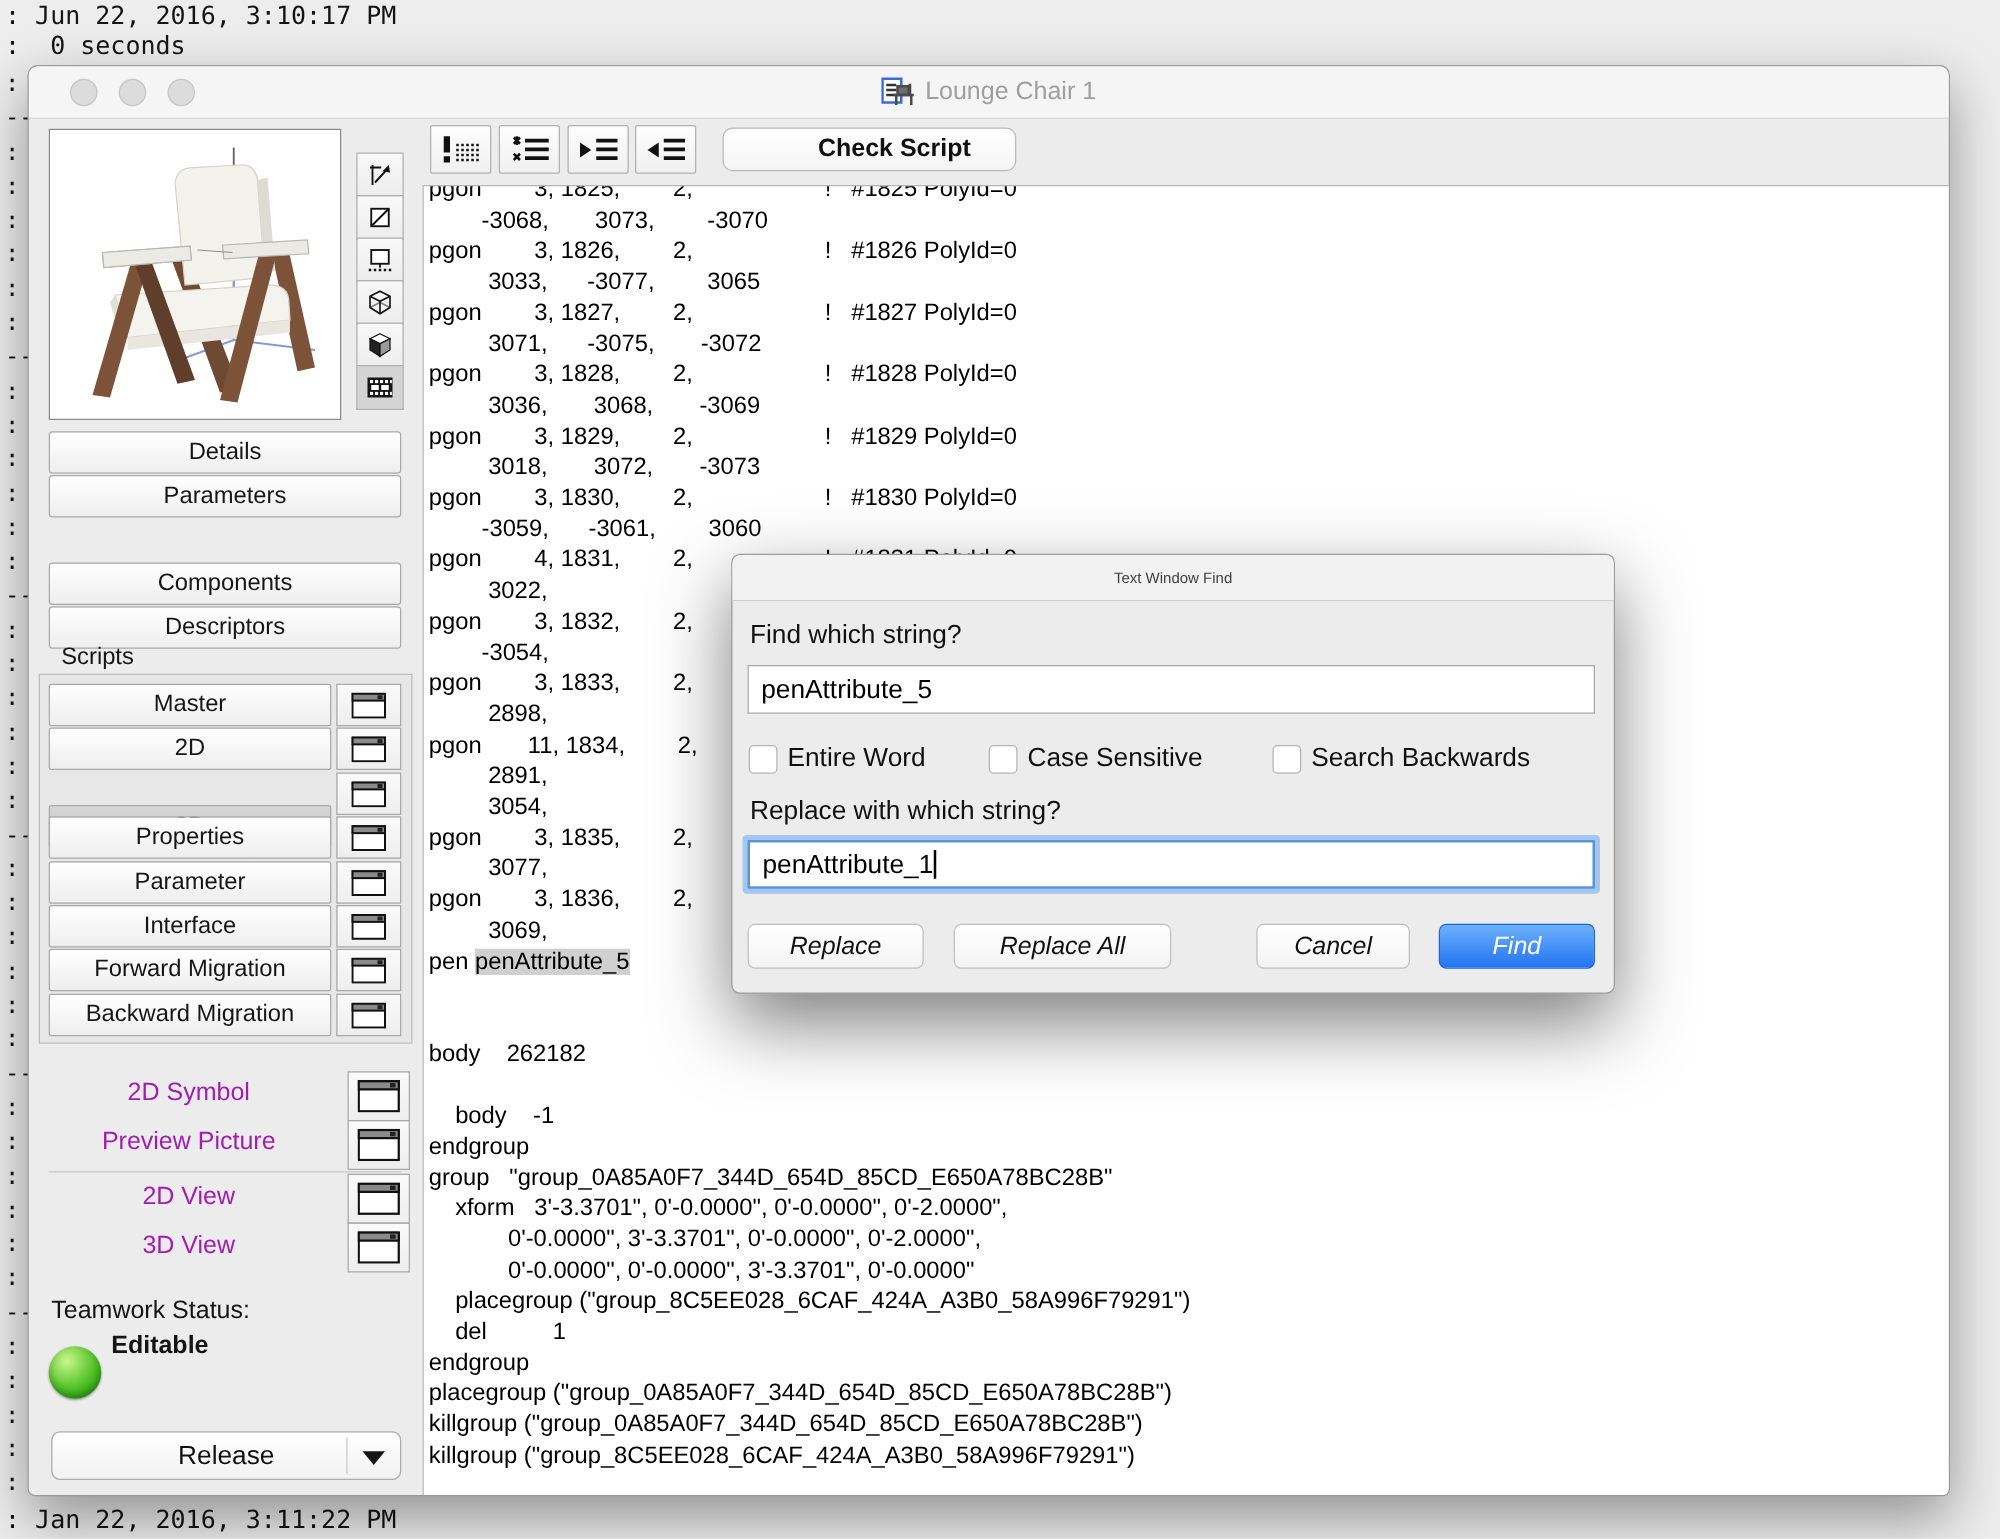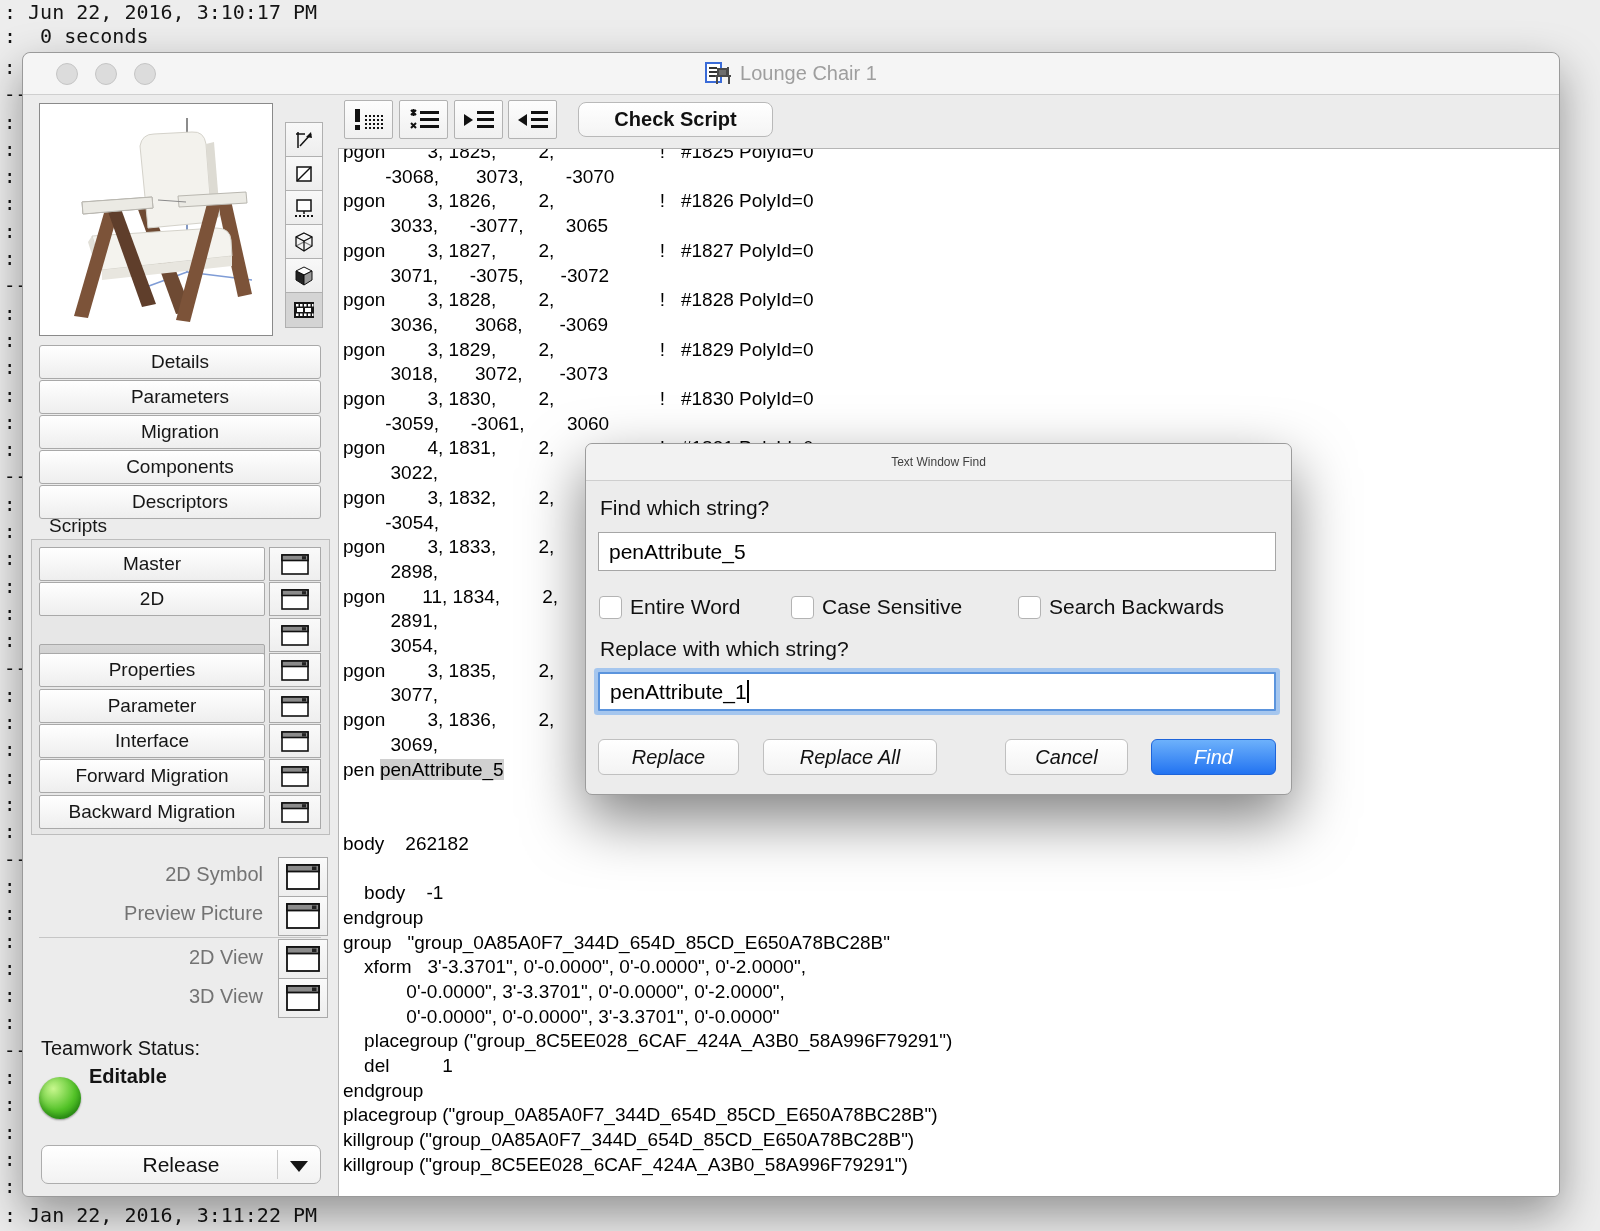--- a/index.html
+++ b/index.html
@@ -18,40 +18,40 @@
             border-bottom:1px solid #cfcfcf;border-radius:8px 8px 0 0;
             display:flex;align-items:center;justify-content:center;}
   .traffic{position:absolute;left:0;top:0;height:41px;display:flex;align-items:center;gap:17px;padding-left:33px;}
   .tl{width:20px;height:20px;border-radius:50%;background:#dcdcdc;border:1px solid #c5c5c5;}
   .win-title{display:flex;align-items:center;gap:8px;font-size:20px;color:#9e9e9e;}
   
   .tool-btn{position:absolute;top:47px;width:47px;height:37px;background:linear-gradient(#fdfdfd,#f0f0f0);
             border:1px solid #b2b2b2;border-radius:2px;display:flex;align-items:center;justify-content:center;}
   .check-script{position:absolute;left:555px;top:49px;width:193px;height:33px;border-radius:8px;
             background:linear-gradient(#ffffff,#f4f4f4);border:1px solid #b9b9b9;
-            font-size:20px;font-weight:bold;color:#111;display:flex;align-items:center;justify-content:center;}
+            font-size:20px;font-weight:bold;color:#111;display:flex;align-items:center;justify-content:center;padding-left:40px;}
   
   .preview-box{position:absolute;left:16px;top:50px;width:232px;height:231px;background:#fff;border:1px solid #8a8a8a;}
   .view-btn{position:absolute;left:262px;width:36px;height:34px;background:linear-gradient(#f8f8f8,#ededed);
             border:1px solid #b0b0b0;display:flex;align-items:center;justify-content:center;}
   .view-btn.selected{background:#d4d4d4;}
   .side-btn{position:absolute;left:16px;width:280px;height:32px;background:linear-gradient(#ffffff,#eeeeee);
             border:1px solid #a9a9a9;border-radius:3px;font-size:19px;color:#161616;
             display:flex;align-items:center;justify-content:center;}
   .scripts-label{position:absolute;left:26px;top:462px;font-size:19px;color:#161616;}
   .scripts-box{position:absolute;left:8px;top:486px;width:297px;height:294px;border:1px solid #bdbdbd;background:#e7e7e7;}
   .script-btn{position:absolute;left:16px;width:224px;height:32px;background:linear-gradient(#ffffff,#eeeeee);
             border:1px solid #a9a9a9;border-radius:2px;font-size:19px;color:#161616;
             display:flex;align-items:center;justify-content:center;}
   .script-btn.selected{background:linear-gradient(#d6d6d6,#c7c7c7);margin-top:26px;}
   .winicon-btn{position:absolute;left:246px;width:50px;height:32px;background:linear-gradient(#fafafa,#eeeeee);
             border:1px solid #a9a9a9;display:flex;align-items:center;justify-content:center;}
   .big-winicon{position:absolute;left:255px;width:48px;height:38px;background:linear-gradient(#fafafa,#eeeeee);
             border:1px solid #a9a9a9;display:flex;align-items:center;justify-content:center;}
-  .side-label{position:absolute;left:16px;width:224px;text-align:right;font-size:20px;color:#737373;}
+  .side-label{position:absolute;left:16px;width:224px;text-align:center;font-size:20px;color:#a21caf;}
   .side-divider{position:absolute;left:16px;width:282px;height:1px;background:#c6c6c6;}
   .teamwork-h{position:absolute;left:18px;top:984px;font-size:20px;color:#141414;}
   .teamwork-s{position:absolute;left:66px;top:1012px;font-size:20px;font-weight:bold;color:#141414;}
   .ball{position:absolute;left:16px;top:1024px;width:42px;height:42px;border-radius:50%;
         background:radial-gradient(circle at 34% 28%,#c8f78e,#52c227 55%,#1f8c0e 95%);
         box-shadow:inset 0 -3px 6px rgba(0,60,0,.35),0 1px 2px rgba(0,0,0,.4);}
   .release-btn{position:absolute;left:18px;top:1092px;width:278px;height:37px;border-radius:7px;
         background:linear-gradient(#ffffff,#f2f2f2);border:1px solid #adadad;
         font-size:21px;color:#111;display:flex;align-items:center;justify-content:center;}
   .release-div{position:absolute;right:42px;top:4px;bottom:4px;width:1px;background:#c9c9c9;}
@@ -300,21 +300,20 @@
           <rect x="16" y="14.5" width="2.5" height="2.5"></rect>
           <rect x="20" y="14.5" width="1.5" height="2.5"></rect>
         <rect x="5" y="9" width="6" height="4"></rect>
           <rect x="13" y="9" width="6" height="4"></rect>
       </g>
     </svg>
   </div>
 
   <div class="side-btn" style="top:292px">Details</div>
   <div class="side-btn" style="top:327px">Parameters</div>
-  <div class="side-btn" style="top:362px">Migration</div>
   <div class="side-btn" style="top:397px">Components</div>
   <div class="side-btn" style="top:432px">Descriptors</div>
 
   <div class="scripts-label">Scripts</div>
   <div class="scripts-box"></div>
 
   <div class="script-btn" style="top:494px">Master</div>
   <div class="winicon-btn" style="top:494px">
       <svg width="28" height="21" viewBox="0 0 28 21">
         <rect x="1" y="1" width="26" height="19" fill="#fff" stroke="#111" stroke-width="1.6"></rect>

